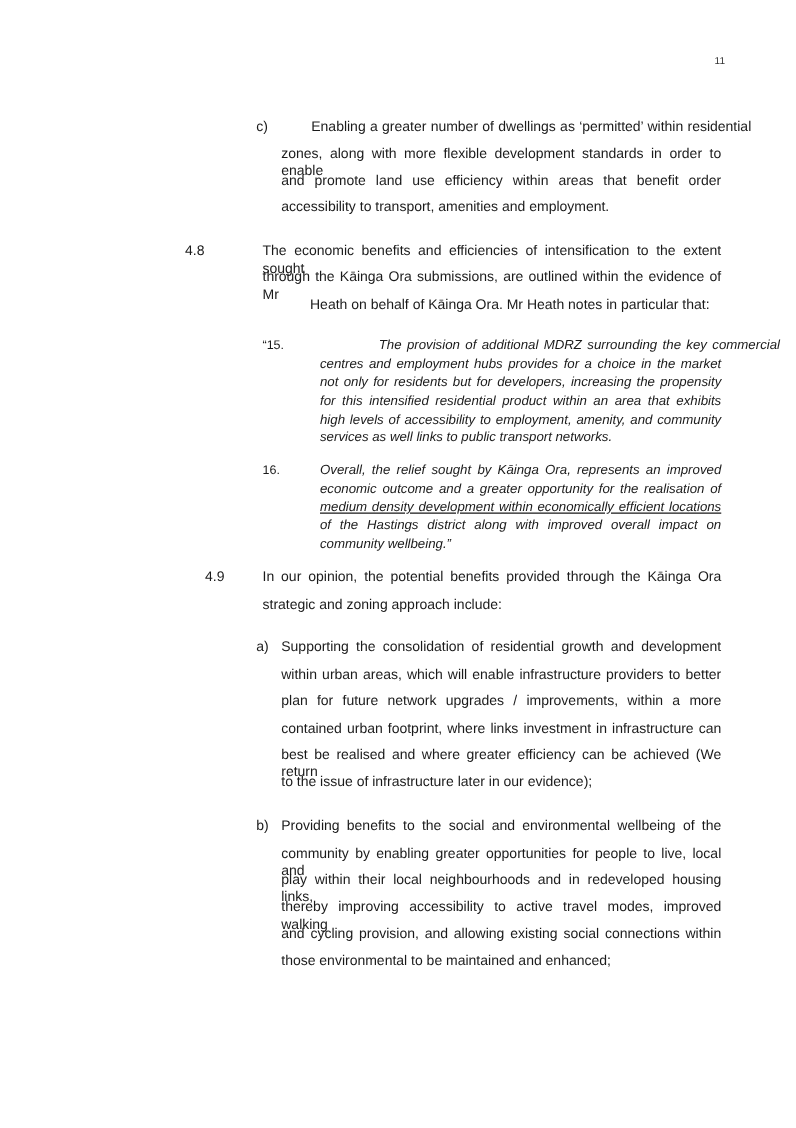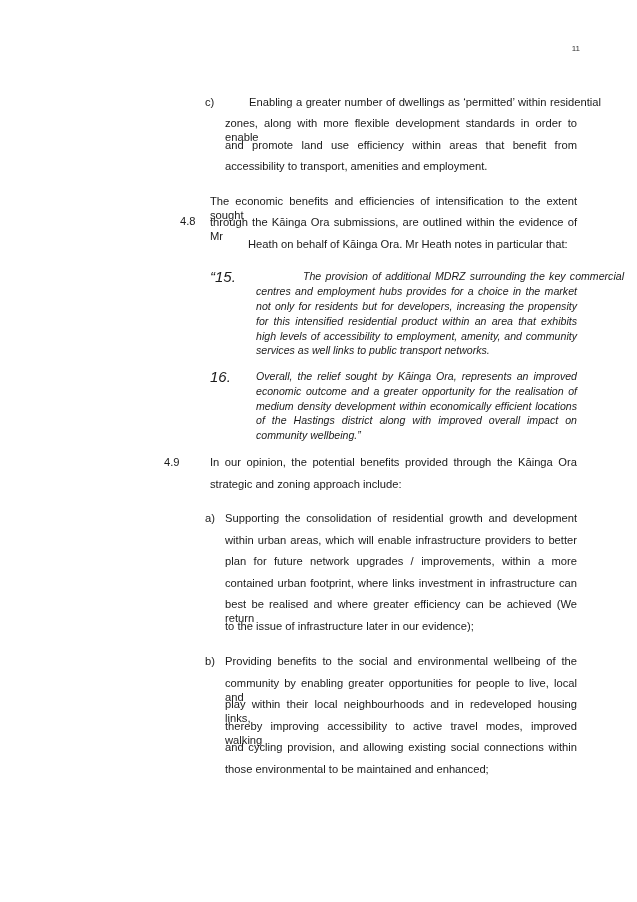--- a/index.html
+++ b/index.html
@@ -4,57 +4,57 @@
   <style>
     html, body { margin: 0; padding: 0; background: #ffffff; }
     body { width: 637px; height: 902px; position: relative; overflow: hidden;
            font-family: "Liberation Sans", sans-serif; color: #1a1a1a; }
     .page-num { position: absolute; left: 560px; top: 44px; width: 20px; text-align: right;
                 font-size: 8px; color: #333; }
     .line { position: absolute; font-size: 11.2px; white-space: nowrap; line-height: 14px; }
     .just { text-align: justify; text-align-last: justify; white-space: normal; }
     .ital { font-style: italic; font-size: 10.6px; line-height: 13px; }
     .marker { position: absolute; font-size: 11.2px; line-height: 14px; }
-    .qmarker { position: absolute; font-size: 15px; font-style: italic; line-height: 13px; }
+    .qmarker { position: absolute; font-size: 10px; line-height: 13px; }
   </style>
 </head>
 <body>
 
 <div class="page-num">11</div>
 
 <div>
   <div class="marker" style="left:205px;top:95px;">c)</div>
   <div class="line just" style="left:225px;top:95px;width:352px;padding-left:24px;">Enabling a greater number of dwellings as ‘permitted’ within residential</div>
   <div class="line just" style="left:225px;top:116px;width:352px;">zones, along with more flexible development standards in order to enable</div>
-  <div class="line just" style="left:225px;top:138px;width:352px;">and promote land use efficiency within areas that benefit from</div>
+  <div class="line just" style="left:225px;top:138px;width:352px;">and promote land use efficiency within areas that benefit order</div>
   <div class="line" style="left:225px;top:159px;">accessibility to transport, amenities and employment.</div>
 </div>
 
 <div>
-  <div class="marker" style="left:180px;top:194px;margin-top:20px;">4.8</div>
+  <div class="marker" style="left:148px;top:194px;">4.8</div>
   <div class="line just" style="left:210px;top:194px;width:367px;">The economic benefits and efficiencies of intensification to the extent sought</div>
   <div class="line just" style="left:210px;top:215px;width:367px;">through the Kāinga Ora submissions, are outlined within the evidence of Mr</div>
   <div class="line" style="left:210px;top:237px;padding-left:38px;">Heath on behalf of Kāinga Ora. Mr Heath notes in particular that:</div>
 </div>
 
 <div>
   <div class="qmarker" style="left:210px;top:270px;">“15.</div>
   <div class="line ital just" style="left:256px;top:270px;width:321px;margin-left:47px;">The provision of additional MDRZ surrounding the key commercial</div>
   <div class="line ital just" style="left:256px;top:285px;width:321px;">centres and employment hubs provides for a choice in the market</div>
   <div class="line ital just" style="left:256px;top:300px;width:321px;">not only for residents but for developers, increasing the propensity</div>
   <div class="line ital just" style="left:256px;top:315px;width:321px;">for this intensified residential product within an area that exhibits</div>
   <div class="line ital just" style="left:256px;top:330px;width:321px;">high levels of accessibility to employment, amenity, and community</div>
   <div class="line ital" style="left:256px;top:344px;">services as well links to public transport networks.</div>
 </div>
 
 <div>
   <div class="qmarker" style="left:210px;top:370px;">16.</div>
   <div class="line ital just" style="left:256px;top:370px;width:321px;">Overall, the relief sought by Kāinga Ora, represents an improved</div>
   <div class="line ital just" style="left:256px;top:385px;width:321px;">economic outcome and a greater opportunity for the realisation of</div>
-  <div class="line ital just" style="left:256px;top:400px;width:321px;">medium density development within economically efficient locations</div>
+  <div class="line ital just" style="left:256px;top:400px;width:321px;text-decoration:underline;">medium density development within economically efficient locations</div>
   <div class="line ital just" style="left:256px;top:414px;width:321px;">of the Hastings district along with improved overall impact on</div>
   <div class="line ital" style="left:256px;top:429px;">community wellbeing.”</div>
 </div>
 
 <div>
   <div class="marker" style="left:164px;top:455px;">4.9</div>
   <div class="line just" style="left:210px;top:455px;width:367px;">In our opinion, the potential benefits provided through the Kāinga Ora</div>
   <div class="line" style="left:210px;top:477px;">strategic and zoning approach include:</div>
 </div>
 

